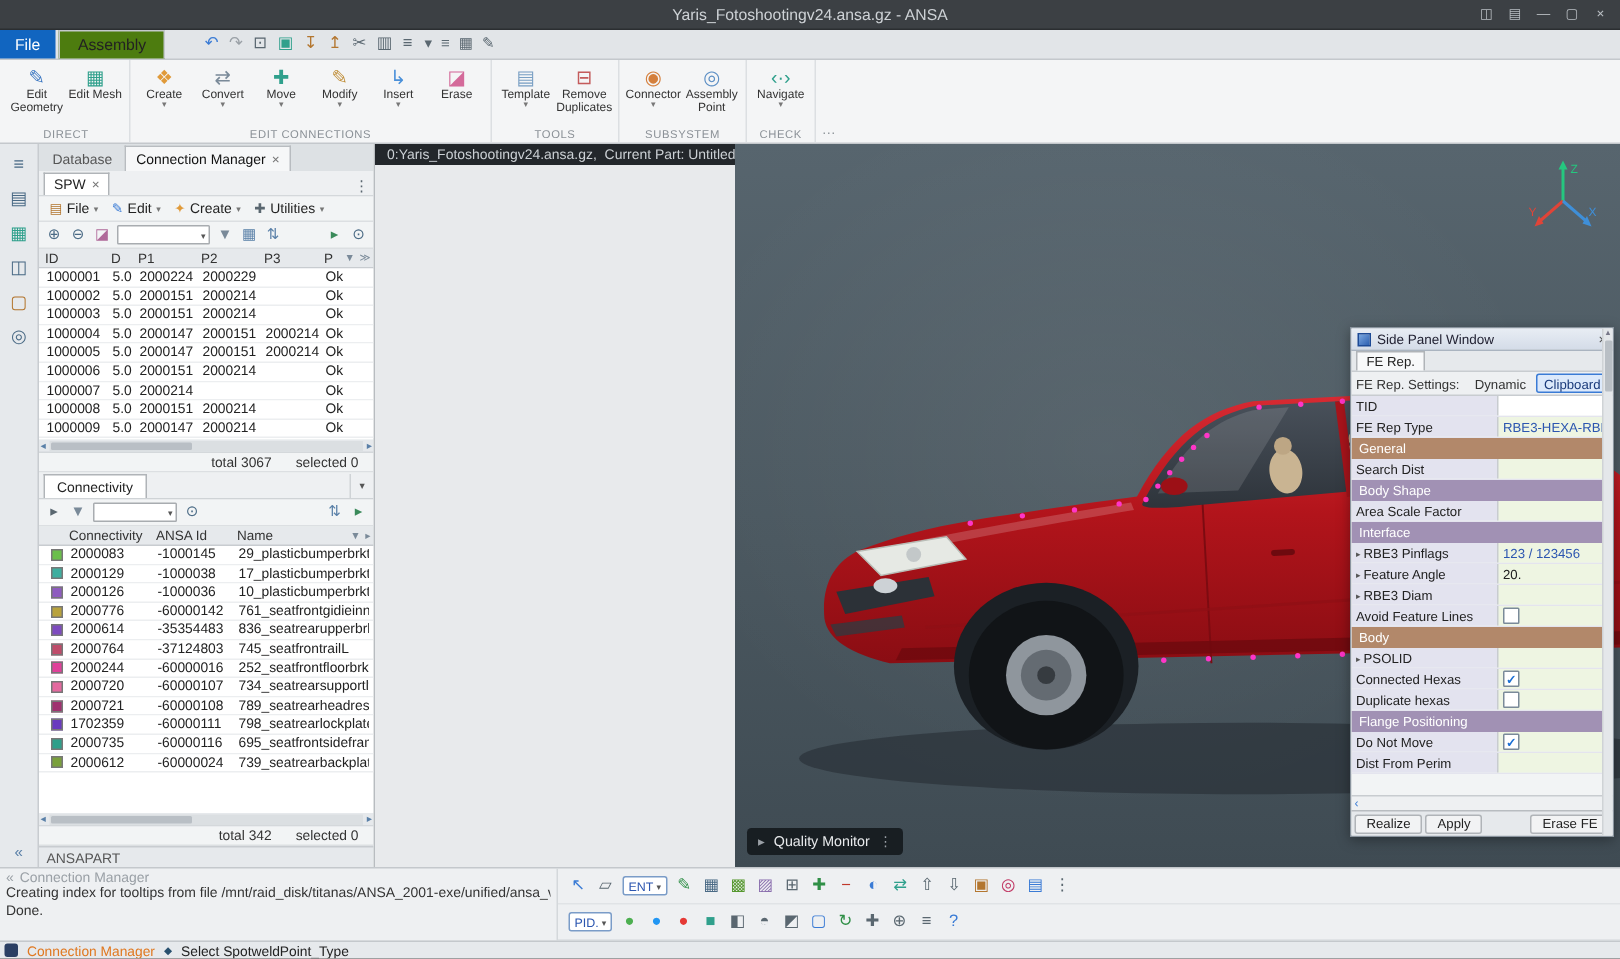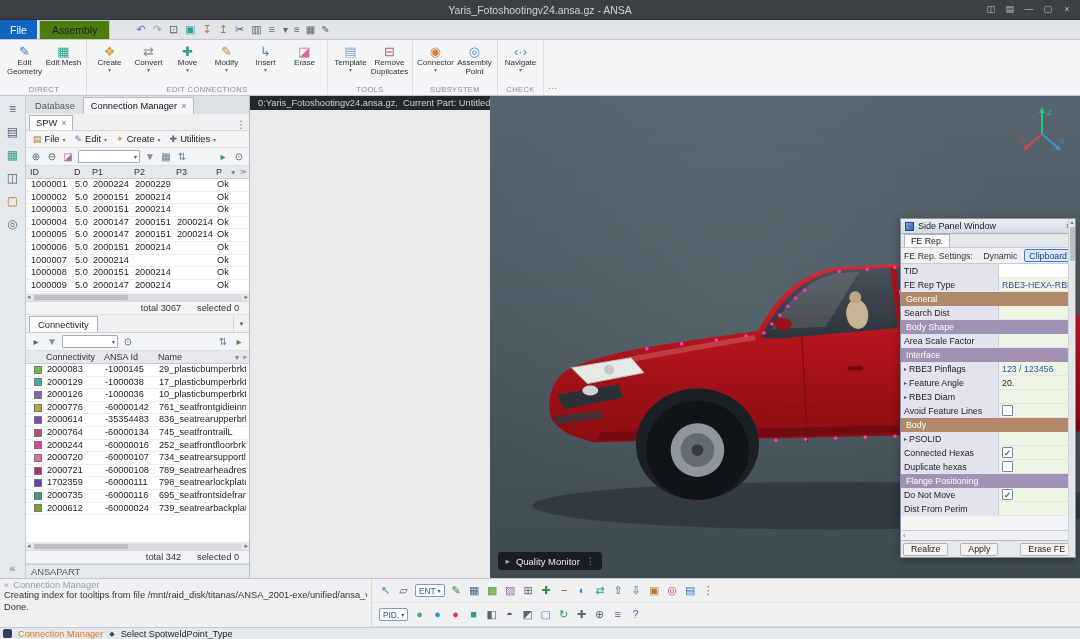--- a/index.html
+++ b/index.html
@@ -97,21 +97,21 @@
   .sp-rows{flex:1;overflow:hidden;position:relative;padding-right:7px;background:#f2f4f5}
   .sp-row{height:14px;display:flex;border-bottom:1px solid #e4e4ee}
   .sp-label{width:97px;background:#e3e3ef;display:flex;align-items:center;padding-left:3px;gap:2px;color:#222;overflow:hidden;white-space:nowrap}
   .sp-exp{font-size:6px;color:#555}
   .sp-value{flex:1;background:#eef5e2;border-left:1px solid #c8ccd0;display:flex;align-items:center;padding:0 3px;overflow:hidden;white-space:nowrap}
   .sp-value.inp{background:#fff}
   .sp-section{height:14px;display:flex;align-items:center;padding-left:5px;color:#fff;font-size:8.8px}
   .sp-vscroll{position:absolute;right:0;top:0;bottom:0;width:7px;background:#e4e7ea;border-left:1px solid #cfd3d6;display:flex;flex-direction:column;align-items:center;font-size:5px;color:#778}
   .sp-vthumb{width:5px;height:34px;background:#b9bfc5;margin-top:2px;border-radius:1px}
   .sp-hnav{flex:none;height:10px;background:#eef0f2;border-top:1px solid #c8ccd0;display:flex;align-items:center;justify-content:space-between;padding:0 2px;font-size:8px;color:#3a7bd5}
-  .sp-footer{flex:none;height:17px;background:#e6e9ec;border-top:1px solid #b8bcc0;display:flex;align-items:center;padding:0 2px;gap:12px}
+  .sp-footer{flex:none;height:17px;background:#e6e9ec;border-top:1px solid #b8bcc0;display:flex;align-items:center;padding:0 2px;gap:2px}
   .sp-btn{background:#f2f3f4;border:1px solid #b0b4b8;border-radius:2px;font-size:8.8px;padding:0 7px;height:13px;display:flex;align-items:center;color:#222}
   .sp-btn:last-child{margin-left:auto}
   
   .bottom{flex:none;height:49px;background:#eef0f2;border-top:1px solid #c4c8cc;display:flex}
   .log{flex:none;width:372px;border-right:1px solid #d4d8db;padding:1px 4px;overflow:hidden}
   .log-dim{color:#9aa0a6;font-size:9.3px;display:flex;gap:4px;align-items:center}
   .log-line{font-size:9.3px;color:#333;white-space:nowrap;overflow:hidden;line-height:1.25}
   .btools{flex:1;display:flex;flex-direction:column;min-width:0}
   .brow{height:24px;display:flex;align-items:center;gap:5px;padding:0 7px;border-bottom:1px solid #e0e3e6;overflow:hidden}
   .brow .ic{font-size:11px;min-width:13px}
@@ -480,21 +480,21 @@
             </div>
             <span class="kc k1">2000614</span>
             <span class="kc k2">-35354483</span>
             <span class="kc k3">836_seatrearupperbrkt2</span>
           </div>
           <div class="trow">
             <div class="kc k0">
               <span class="swatch" style="background: rgb(191, 75, 106);"></span>
             </div>
             <span class="kc k1">2000764</span>
-            <span class="kc k2">-60000134</span>
+            <span class="kc k2">-37124803</span>
             <span class="kc k3">745_seatfrontrailL</span>
           </div>
           <div class="trow">
             <div class="kc k0">
               <span class="swatch" style="background: rgb(224, 64, 154);"></span>
             </div>
             <span class="kc k1">2000244</span>
             <span class="kc k2">-60000016</span>
             <span class="kc k3">252_seatfrontfloorbrktR</span>
           </div>

